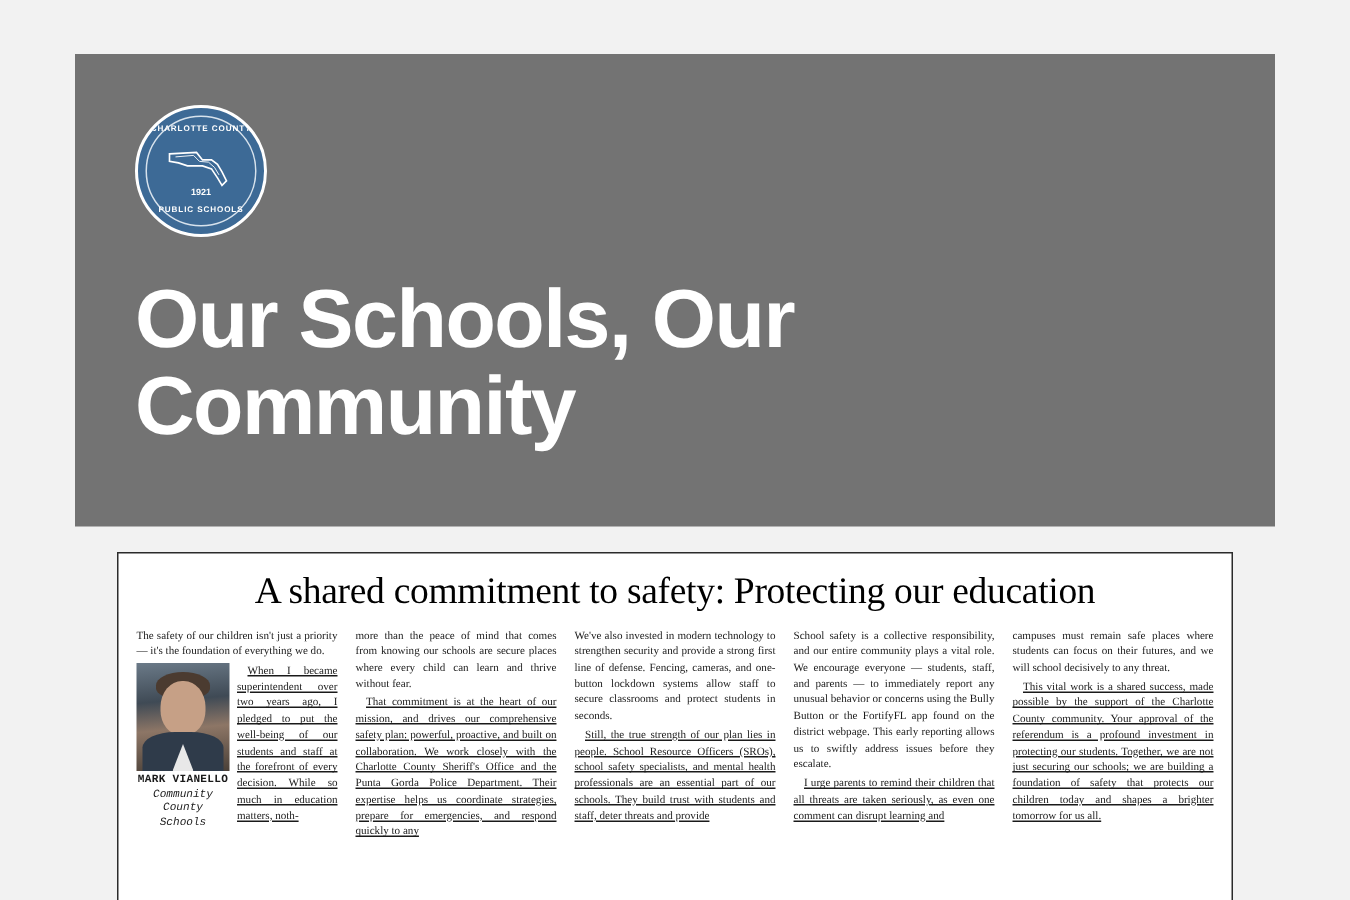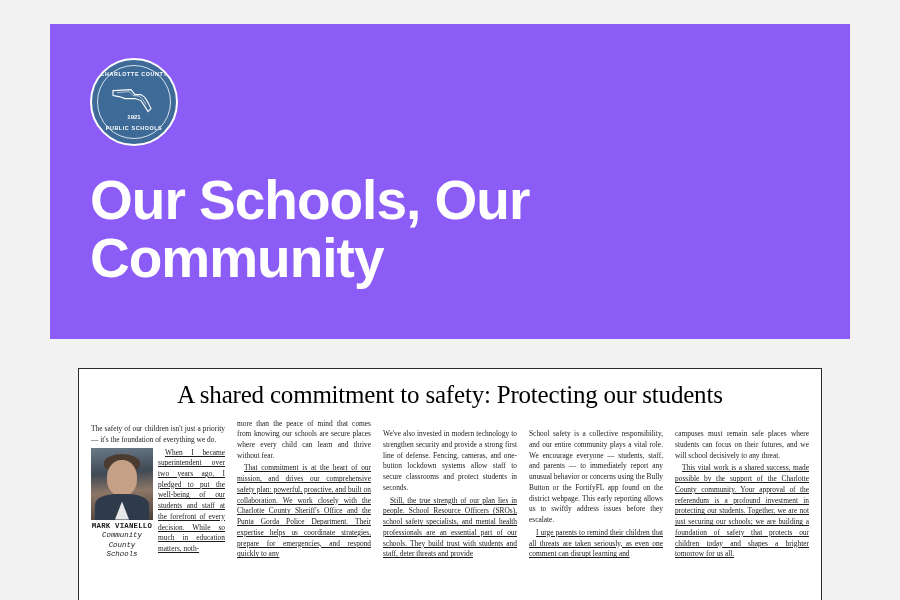--- a/index.html
+++ b/index.html
@@ -16,24 +16,24 @@
     position: relative;
     width: 900px;
     height: 600px;
     background: #f2f2f2;
   }
 
   
   .banner {
     position: absolute;
     left: 50px;
-    top: 24px;
+    top: 36px;
     width: 800px;
     height: 315px;
-    background: #8b5cf6;
+    background: #737373;
     box-sizing: border-box;
     padding: 34px 40px 0 40px;
     overflow: hidden;
   }
 
   .logo {
     width: 88px;
     height: 88px;
     border-radius: 50%;
     border: 2px solid #ffffff;
@@ -117,21 +117,21 @@
     text-align: center;
     line-height: 1.1;
     margin: 2px 0 10px 0;
     color: #000000;
     letter-spacing: -0.2px;
   }
 
   .columns {
     display: flex;
     gap: 12px;
-    align-items: flex-end;
+    align-items: flex-start;
   }
 
   .col {
     width: 135px;
     font-size: 7.4px;
     line-height: 1.45;
     text-align: justify;
     color: #1a1a1a;
     font-family: "Liberation Serif", serif;
   }
@@ -212,21 +212,21 @@
         <path d="M6 8 L18 7 L22 11 L28 11.5 L32 15 L35 20" fill="none" stroke="#ffffff" stroke-width="0.6"></path>
       </svg>
       <div class="year">1921</div>
       <div class="bottomtext">PUBLIC SCHOOLS</div>
     </div>
 
     <h1 class="headline">Our Schools, Our Community</h1>
   </div>
 
   <div class="clipping">
-    <div class="article-title">A shared commitment to safety: Protecting our students</div>
+    <div class="article-title">A shared commitment to safety: Protecting our education</div>
 
     <div class="columns">
 
       <div class="col">
         <p>The safety of our children isn't just a priority — it's the foundation of everything we do.</p>
         <div class="portrait-wrap">
           <div class="portrait">
             <div class="hair"></div>
             <div class="face"></div>
             <div class="body"></div>

